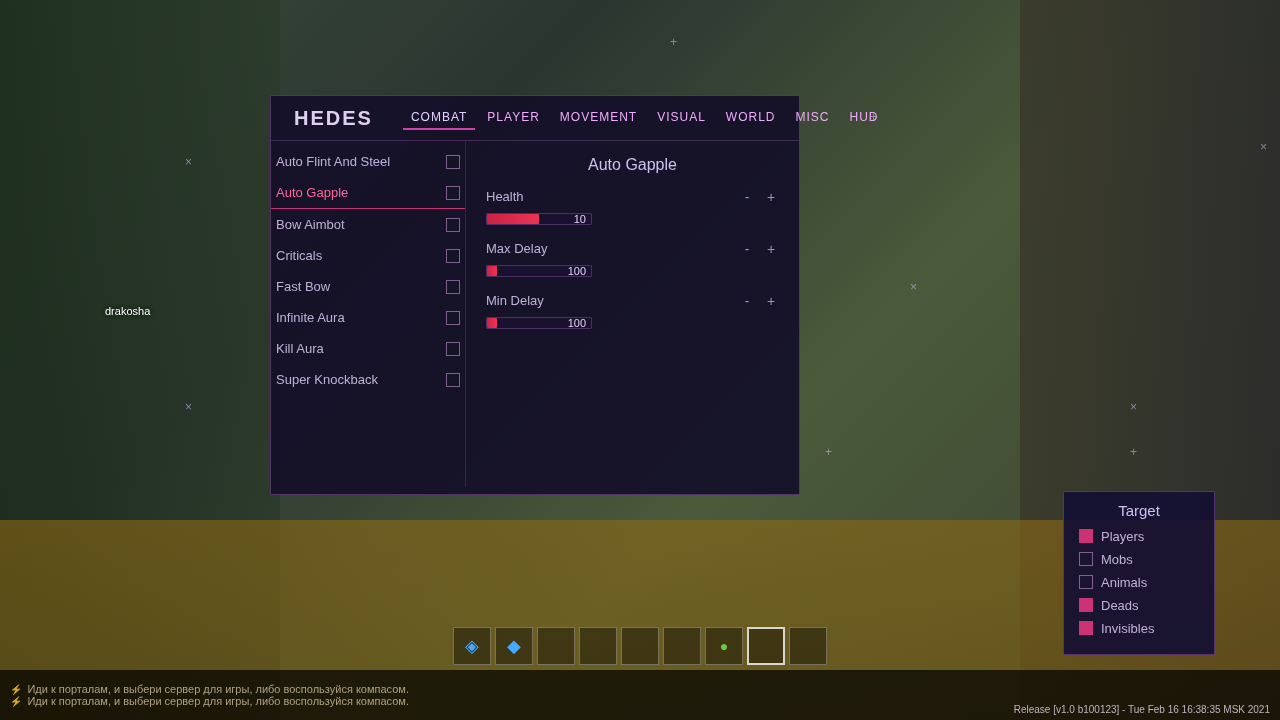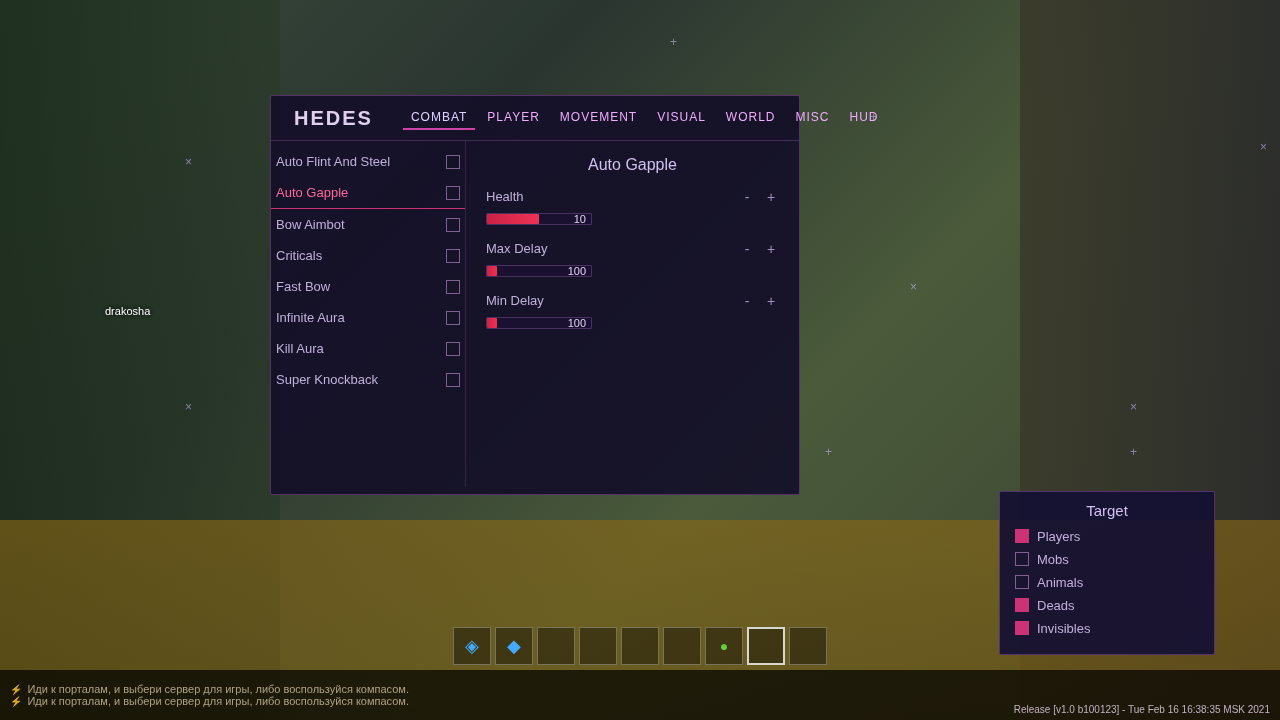--- a/index.html
+++ b/index.html
@@ -219,21 +219,21 @@
       transform: translateY(-50%);
       color: #e0d0f0;
       font-size: 11px;
     }
 
     
     .target-panel {
       position: absolute;
       right: 65px;
       bottom: 65px;
-      width: 216px;
+      width: 152px;
       background: rgba(20, 15, 50, 0.92);
       border: 1px solid rgba(180, 100, 200, 0.4);
       padding: 10px 15px;
       border-radius: 2px;
     }
 
     .target-title {
       color: #d0c0f0;
       font-size: 15px;
       text-align: center;

